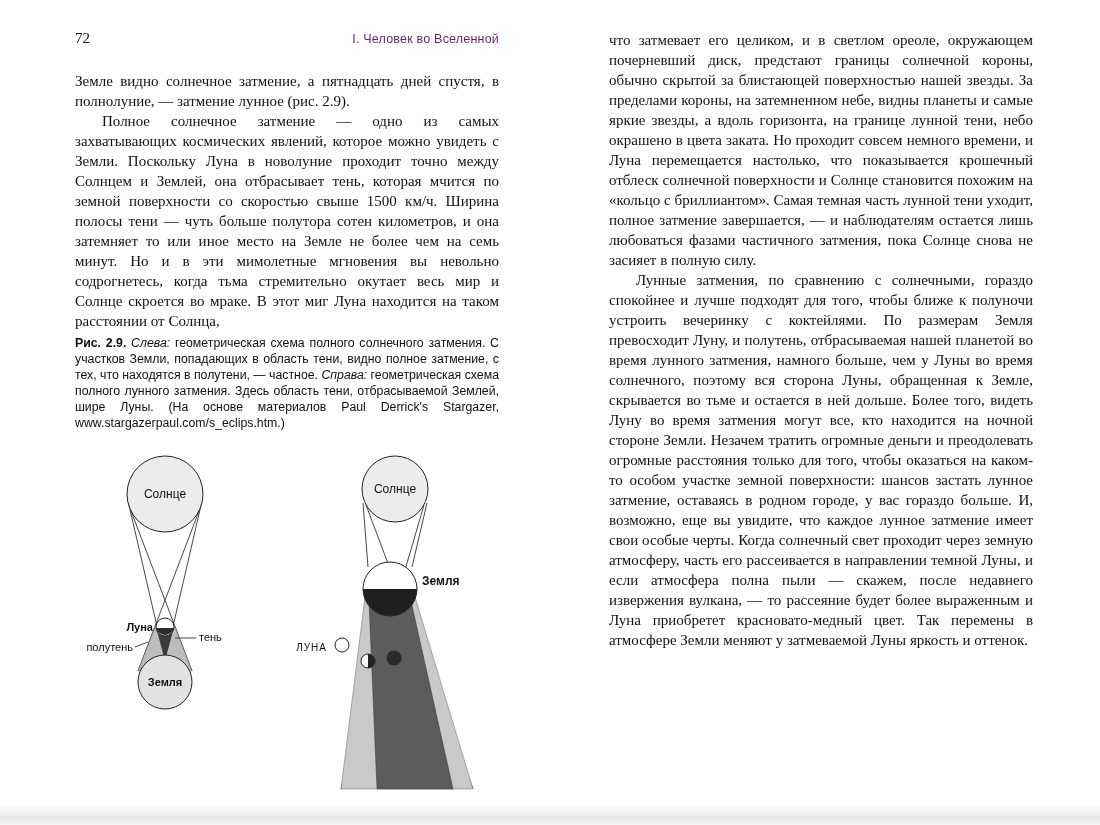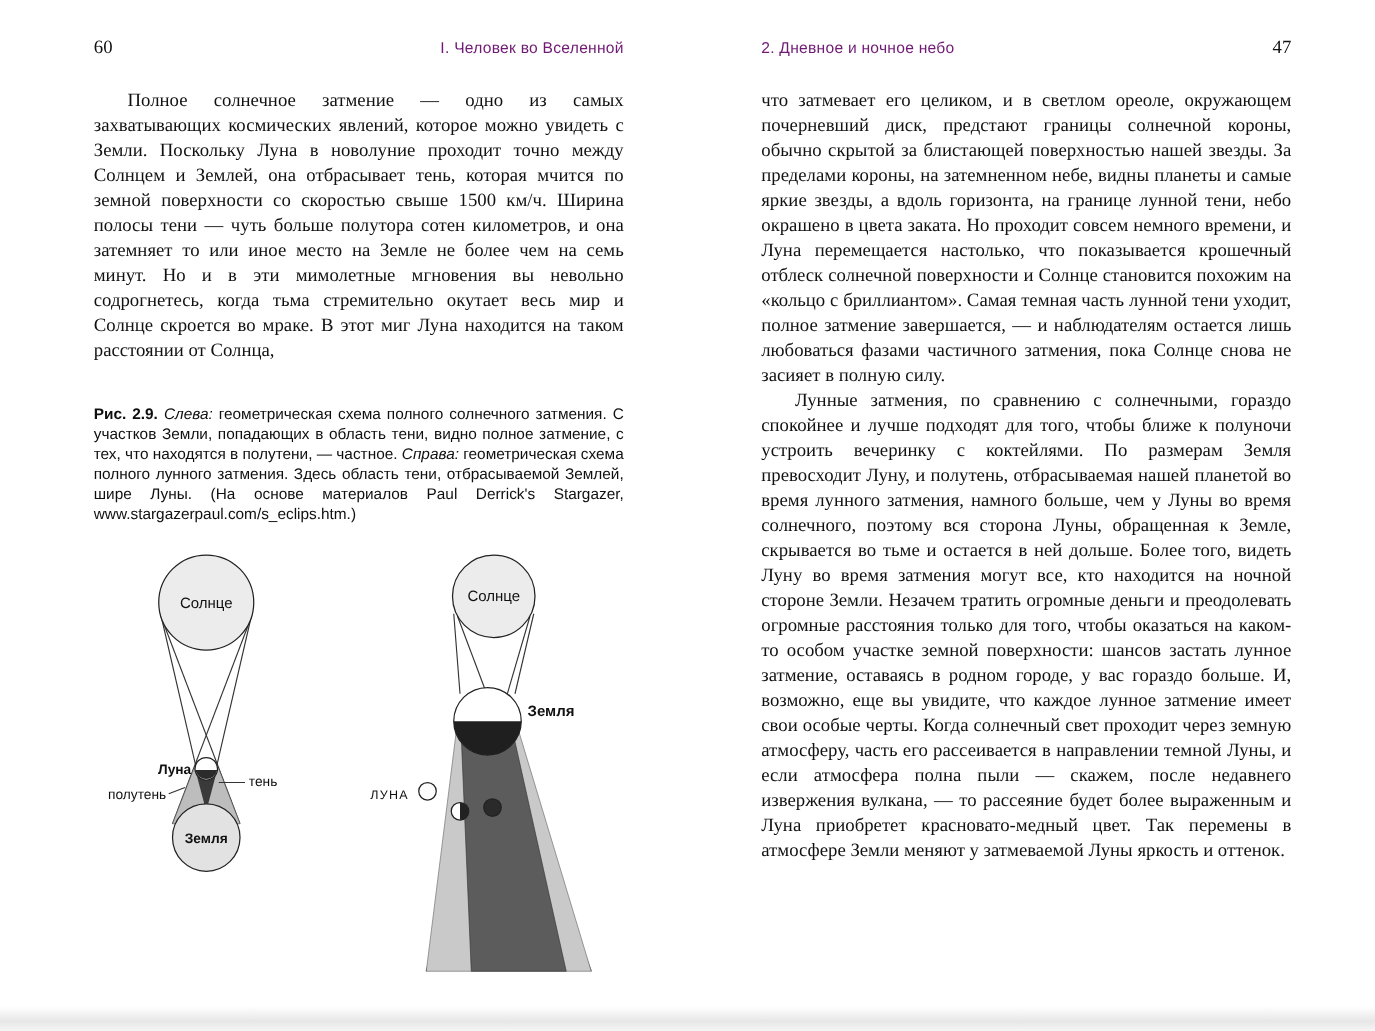--- a/index.html
+++ b/index.html
@@ -34,21 +34,21 @@
   }
 
   .body-text p {
     font-size: 15px;
     line-height: 20px;
     text-align: justify;
   }
   .para.indent { text-indent: 27px; }
 
   .caption {
-    margin-top: 32px;
+    margin-top: 4px;
     font-family: "Liberation Sans", sans-serif;
     font-size: 12.3px;
     line-height: 16px;
     text-align: justify;
     color: #0f0f0f;
   }
   .caption b { font-weight: bold; }
   .caption i { font-style: italic; }
 
   .figure { margin-top: 18px; }
@@ -65,25 +65,26 @@
     background: linear-gradient(to bottom, #ffffff 0%, #e7e7e7 60%, #f6f6f6 100%);
   }
 </style>
 </head>
 <body>
 
 <div class="spread">
 
   <section class="page left">
     <header class="running-header">
-      <span class="folio">60</span>
+      <span class="folio">72</span>
       <span class="head">I. Человек во Вселенной</span>
     </header>
 
     <div class="body-text">
+      <p class="para">Земле видно солнечное затмение, а пятнадцать дней спустя, в полнолуние, — затмение лунное (рис. 2.9).</p>
       <p class="para indent">Полное солнечное затмение — одно из самых захватывающих космических явлений, которое можно увидеть с Земли. Поскольку Луна в новолуние проходит точно между Солнцем и Землей, она отбрасывает тень, которая мчится по земной поверхности со скоростью свыше 1500 км/ч. Ширина полосы тени — чуть больше полутора сотен километров, и она затемняет то или иное место на Земле не более чем на семь минут. Но и в эти мимолетные мгновения вы невольно содрогнетесь, когда тьма стремительно окутает весь мир и Солнце скроется во мраке. В этот миг Луна находится на таком расстоянии от Солнца,</p>
     </div>
 
     <p class="caption"><b>Рис. 2.9.</b>
       <i>Слева:</i>
       <span>геометрическая схема полного солнечного затмения. С участков Земли, попадающих в область тени, видно полное затмение, с тех, что находятся в полутени, — частное.</span>
       <i>Справа:</i>
       <span>геометрическая схема полного лунного затмения. Здесь область тени, отбрасываемой Землей, шире Луны. (На основе материалов Paul Derrick's Stargazer, www.stargazerpaul.com/s_eclips.htm.)</span>
     </p>
 
@@ -139,24 +140,20 @@
           <circle cx="267" cy="196" r="7" fill="#fdfdfd" stroke="#222" stroke-width="1"></circle>
           <circle cx="293" cy="212" r="7" fill="#ffffff" stroke="#222" stroke-width="1"></circle>
           <path d="M 293,205 A 7,7 0 0 1 293,219 Z" fill="#222"></path>
           <circle cx="319" cy="209" r="7" fill="#2a2a2a" stroke="#222" stroke-width="1"></circle>
         </g>
       </svg>
     </figure>
   </section>
 
   <section class="page right">
-    <header class="running-header">
-      <span class="head">2. Дневное и ночное небо</span>
-      <span class="folio">47</span>
-    </header>
 
     <div class="body-text">
       <p class="para">что затмевает его целиком, и в светлом ореоле, окружающем почерневший диск, предстают границы солнечной короны, обычно скрытой за блистающей поверхностью нашей звезды. За пределами короны, на затемненном небе, видны планеты и самые яркие звезды, а вдоль горизонта, на границе лунной тени, небо окрашено в цвета заката. Но проходит совсем немного времени, и Луна перемещается настолько, что показывается крошечный отблеск солнечной поверхности и Солнце становится похожим на «кольцо с бриллиантом». Самая темная часть лунной тени уходит, полное затмение завершается, — и наблюдателям остается лишь любоваться фазами частичного затмения, пока Солнце снова не засияет в полную силу.</p>
       <p class="para indent">Лунные затмения, по сравнению с солнечными, гораздо спокойнее и лучше подходят для того, чтобы ближе к полуночи устроить вечеринку с коктейлями. По размерам Земля превосходит Луну, и полутень, отбрасываемая нашей планетой во время лунного затмения, намного больше, чем у Луны во время солнечного, поэтому вся сторона Луны, обращенная к Земле, скрывается во тьме и остается в ней дольше. Более того, видеть Луну во время затмения могут все, кто находится на ночной стороне Земли. Незачем тратить огромные деньги и преодолевать огромные расстояния только для того, чтобы оказаться на каком-то особом участке земной поверхности: шансов застать лунное затмение, оставаясь в родном городе, у вас гораздо больше. И, возможно, еще вы увидите, что каждое лунное затмение имеет свои особые черты. Когда солнечный свет проходит через земную атмосферу, часть его рассеивается в направлении темной Луны, и если атмосфера полна пыли — скажем, после недавнего извержения вулкана, — то рассеяние будет более выраженным и Луна приобретет красновато-медный цвет. Так перемены в атмосфере Земли меняют у затмеваемой Луны яркость и оттенок.</p>
     </div>
   </section>
 
   <div class="page-bottom-edge"></div>
 </div>
 

